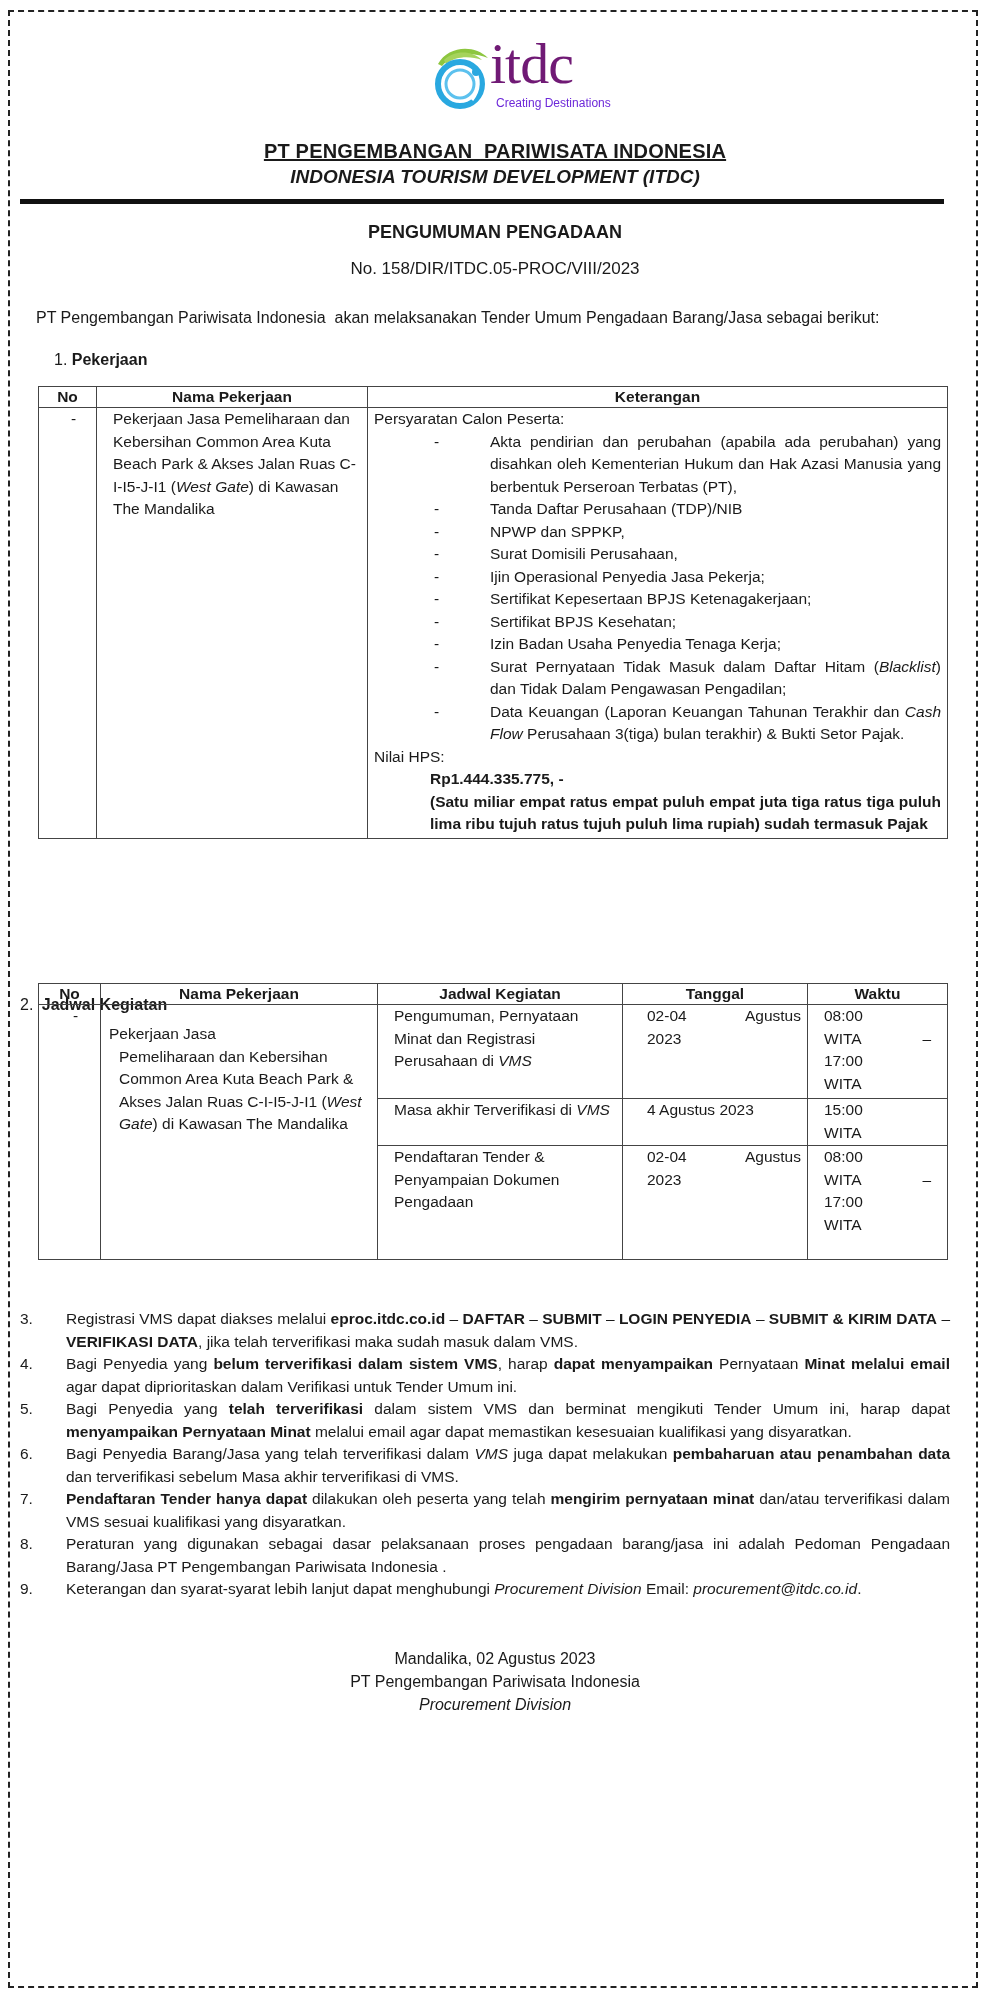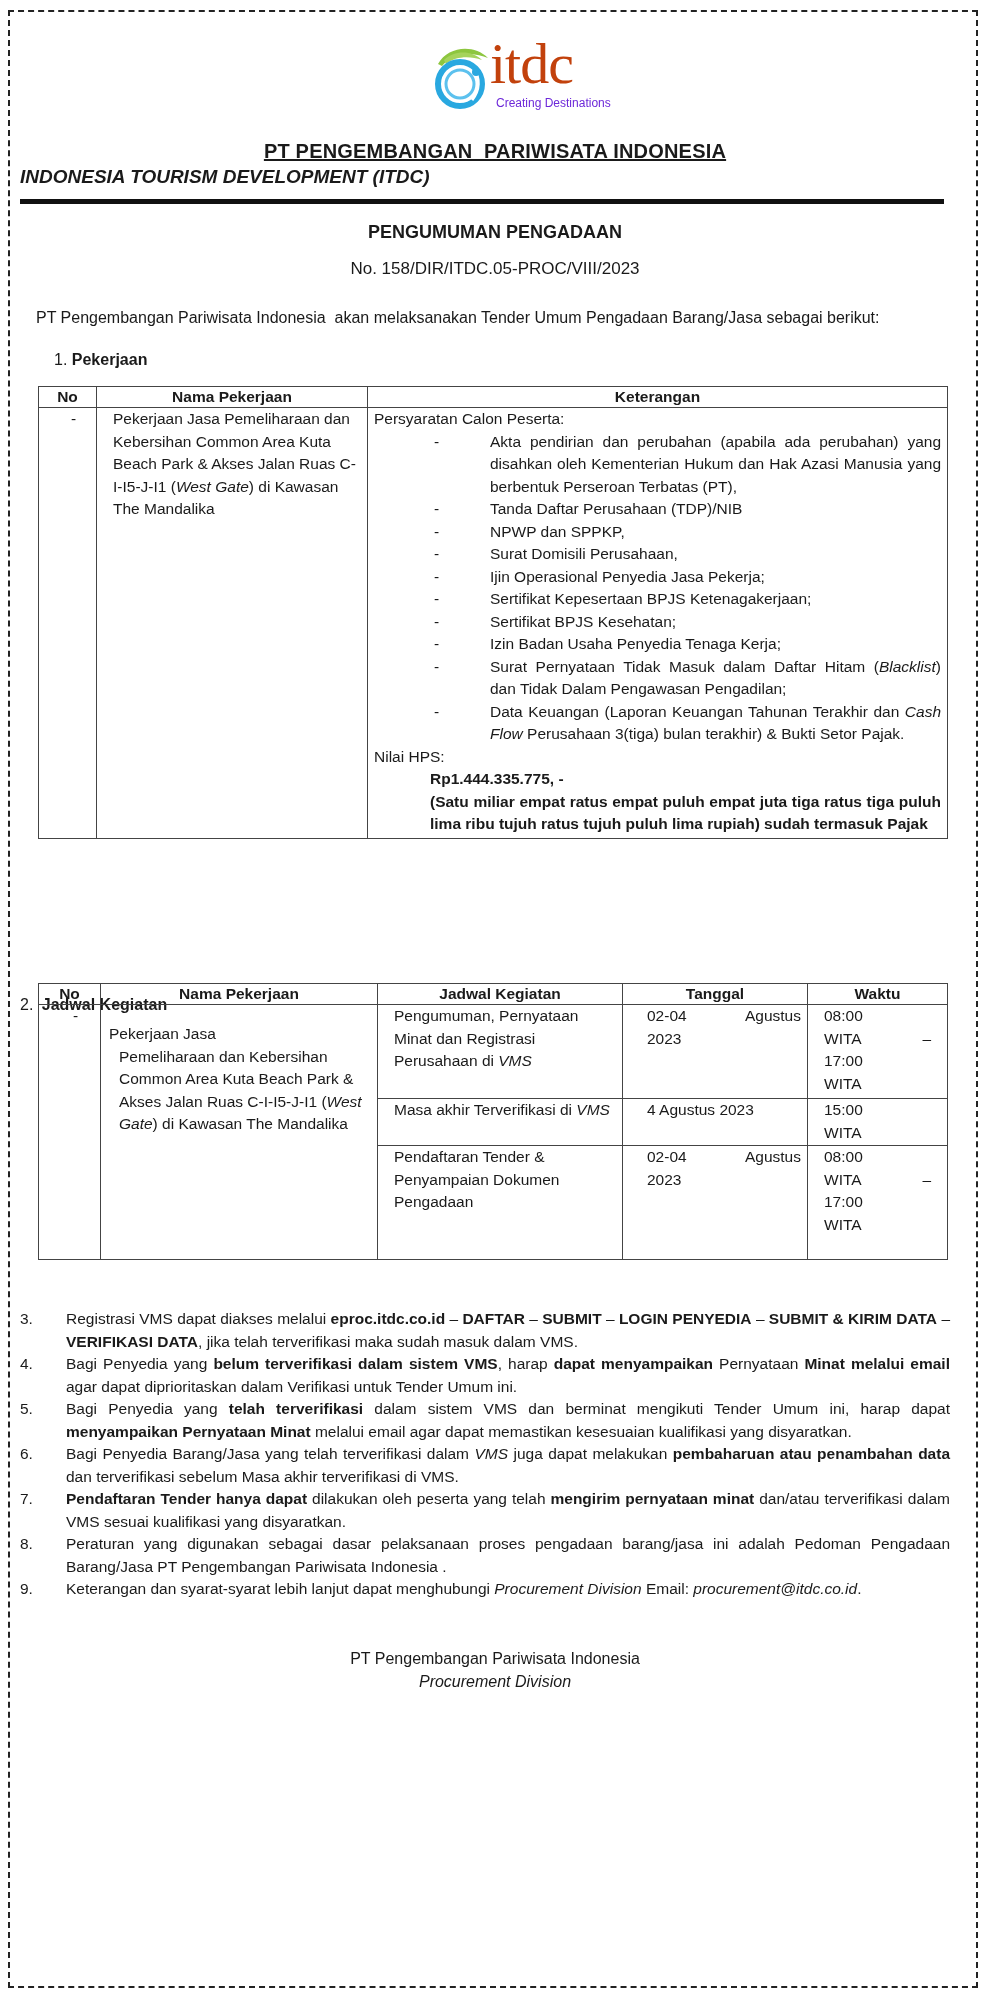--- a/index.html
+++ b/index.html
@@ -4,24 +4,24 @@
 <style>
   * { box-sizing: border-box; margin: 0; padding: 0; }
   html, body { width: 992px; height: 1995px; background: #ffffff; }
   body { font-family: "Liberation Sans", "DejaVu Sans", sans-serif; color: #1a1a1a; position: relative; overflow: hidden; }
   .frame {
     position: absolute; left: 8px; top: 10px; width: 970px; height: 1978px;
     border: 2px dashed #222;
   }
   .page { position: absolute; left: 20px; top: 0; width: 950px; }
   .logo { position: absolute; left: 410px; top: 38px; width: 190px; height: 78px; }
-  .logo-word { position: absolute; left: 60px; top: -8px; font-family: "Liberation Serif", serif; font-size: 58px; color: #c2410c; letter-spacing: -1px; }
+  .logo-word { position: absolute; left: 60px; top: -8px; font-family: "Liberation Serif", serif; font-size: 58px; color: #701a75; letter-spacing: -1px; }
   .logo-tag { position: absolute; left: 66px; top: 58px; font-size: 12px; color: #6d28d9; white-space: nowrap; }
   .org-title { position: absolute; left: 0; width: 950px; top: 140px; text-align: center; font-weight: bold; font-size: 20px; text-decoration: underline; letter-spacing: 0.2px; }
-  .org-subtitle { position: absolute; left: 0; width: 950px; top: 166px; font-weight: bold; font-style: italic; font-size: 19px; }
+  .org-subtitle { position: absolute; left: 0; width: 950px; top: 166px; text-align: center; font-weight: bold; font-style: italic; font-size: 19px; }
   .rule { position: absolute; left: 0; top: 199px; width: 924px; height: 5px; background: #111; }
   .ann-title { position: absolute; left: 0; width: 950px; top: 222px; text-align: center; font-weight: bold; font-size: 18px; }
   .ann-number { position: absolute; left: 0; width: 950px; top: 259px; text-align: center; font-size: 17px; }
   .intro { position: absolute; left: 0; top: 307px; width: 940px; font-size: 16px; line-height: 21px; margin-left: 16px; }
   .sec-heading { position: absolute; font-size: 16px; }
   .sec-heading b { font-weight: bold; }
 
   table { border-collapse: collapse; font-size: 15.5px; line-height: 22.5px; }
   th, td { border: 1.5px solid #444; vertical-align: top; }
   th { font-weight: bold; text-align: center; padding: 0 4px; line-height: 20px; }
@@ -249,16 +249,17 @@
         <span class="num">8.</span>
         <span class="txt"><span>Peraturan yang digunakan sebagai dasar pelaksanaan proses pengadaan barang/jasa ini adalah Pedoman Pengadaan Barang/Jasa PT Pengembangan Pariwisata Indonesia .</span></span>
       </li>
       <li>
         <span class="num">9.</span>
         <span class="txt"><span>Keterangan dan syarat-syarat lebih lanjut dapat menghubungi </span><i>Procurement Division</i><span> Email: </span><i>procurement@itdc.co.id</i><span>.</span></span>
       </li>
     </ul>
 
   <div class="sign">
+    <div>Mandalika, 02 Agustus 2023</div>
     <div>PT Pengembangan Pariwisata Indonesia</div>
     <div style="font-style:italic;">Procurement Division</div>
   </div>
 </div>
 
 </body></html>

